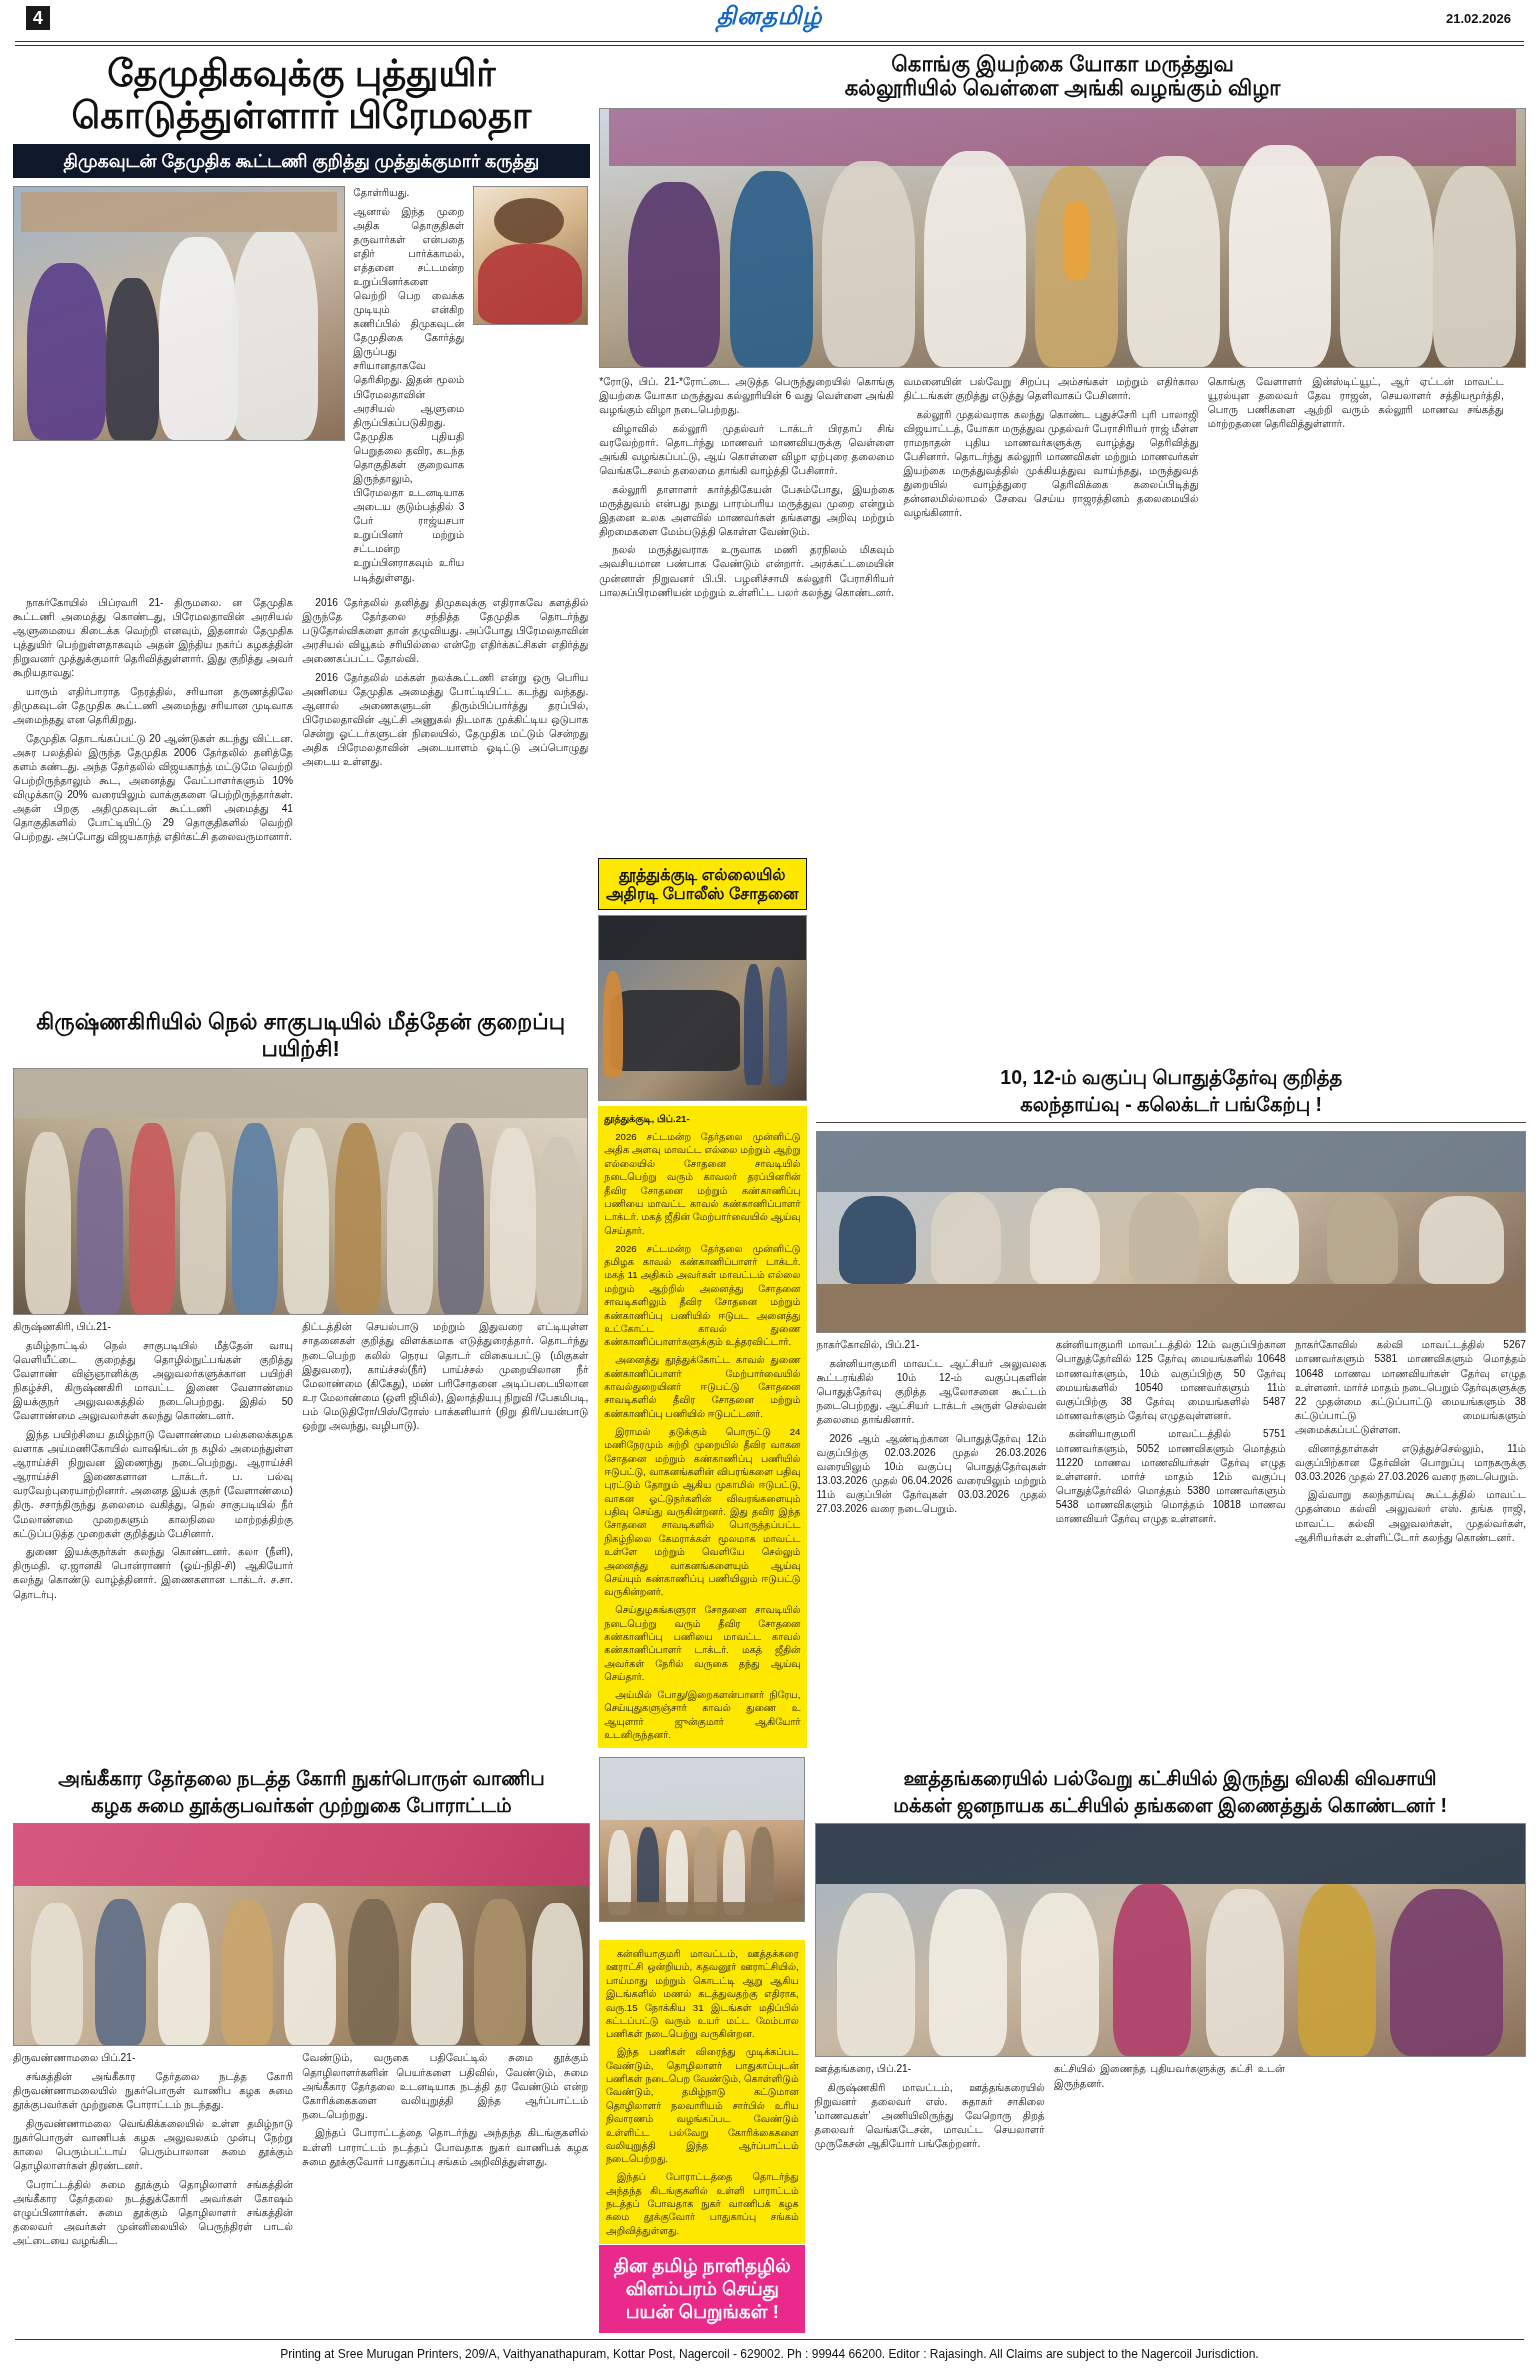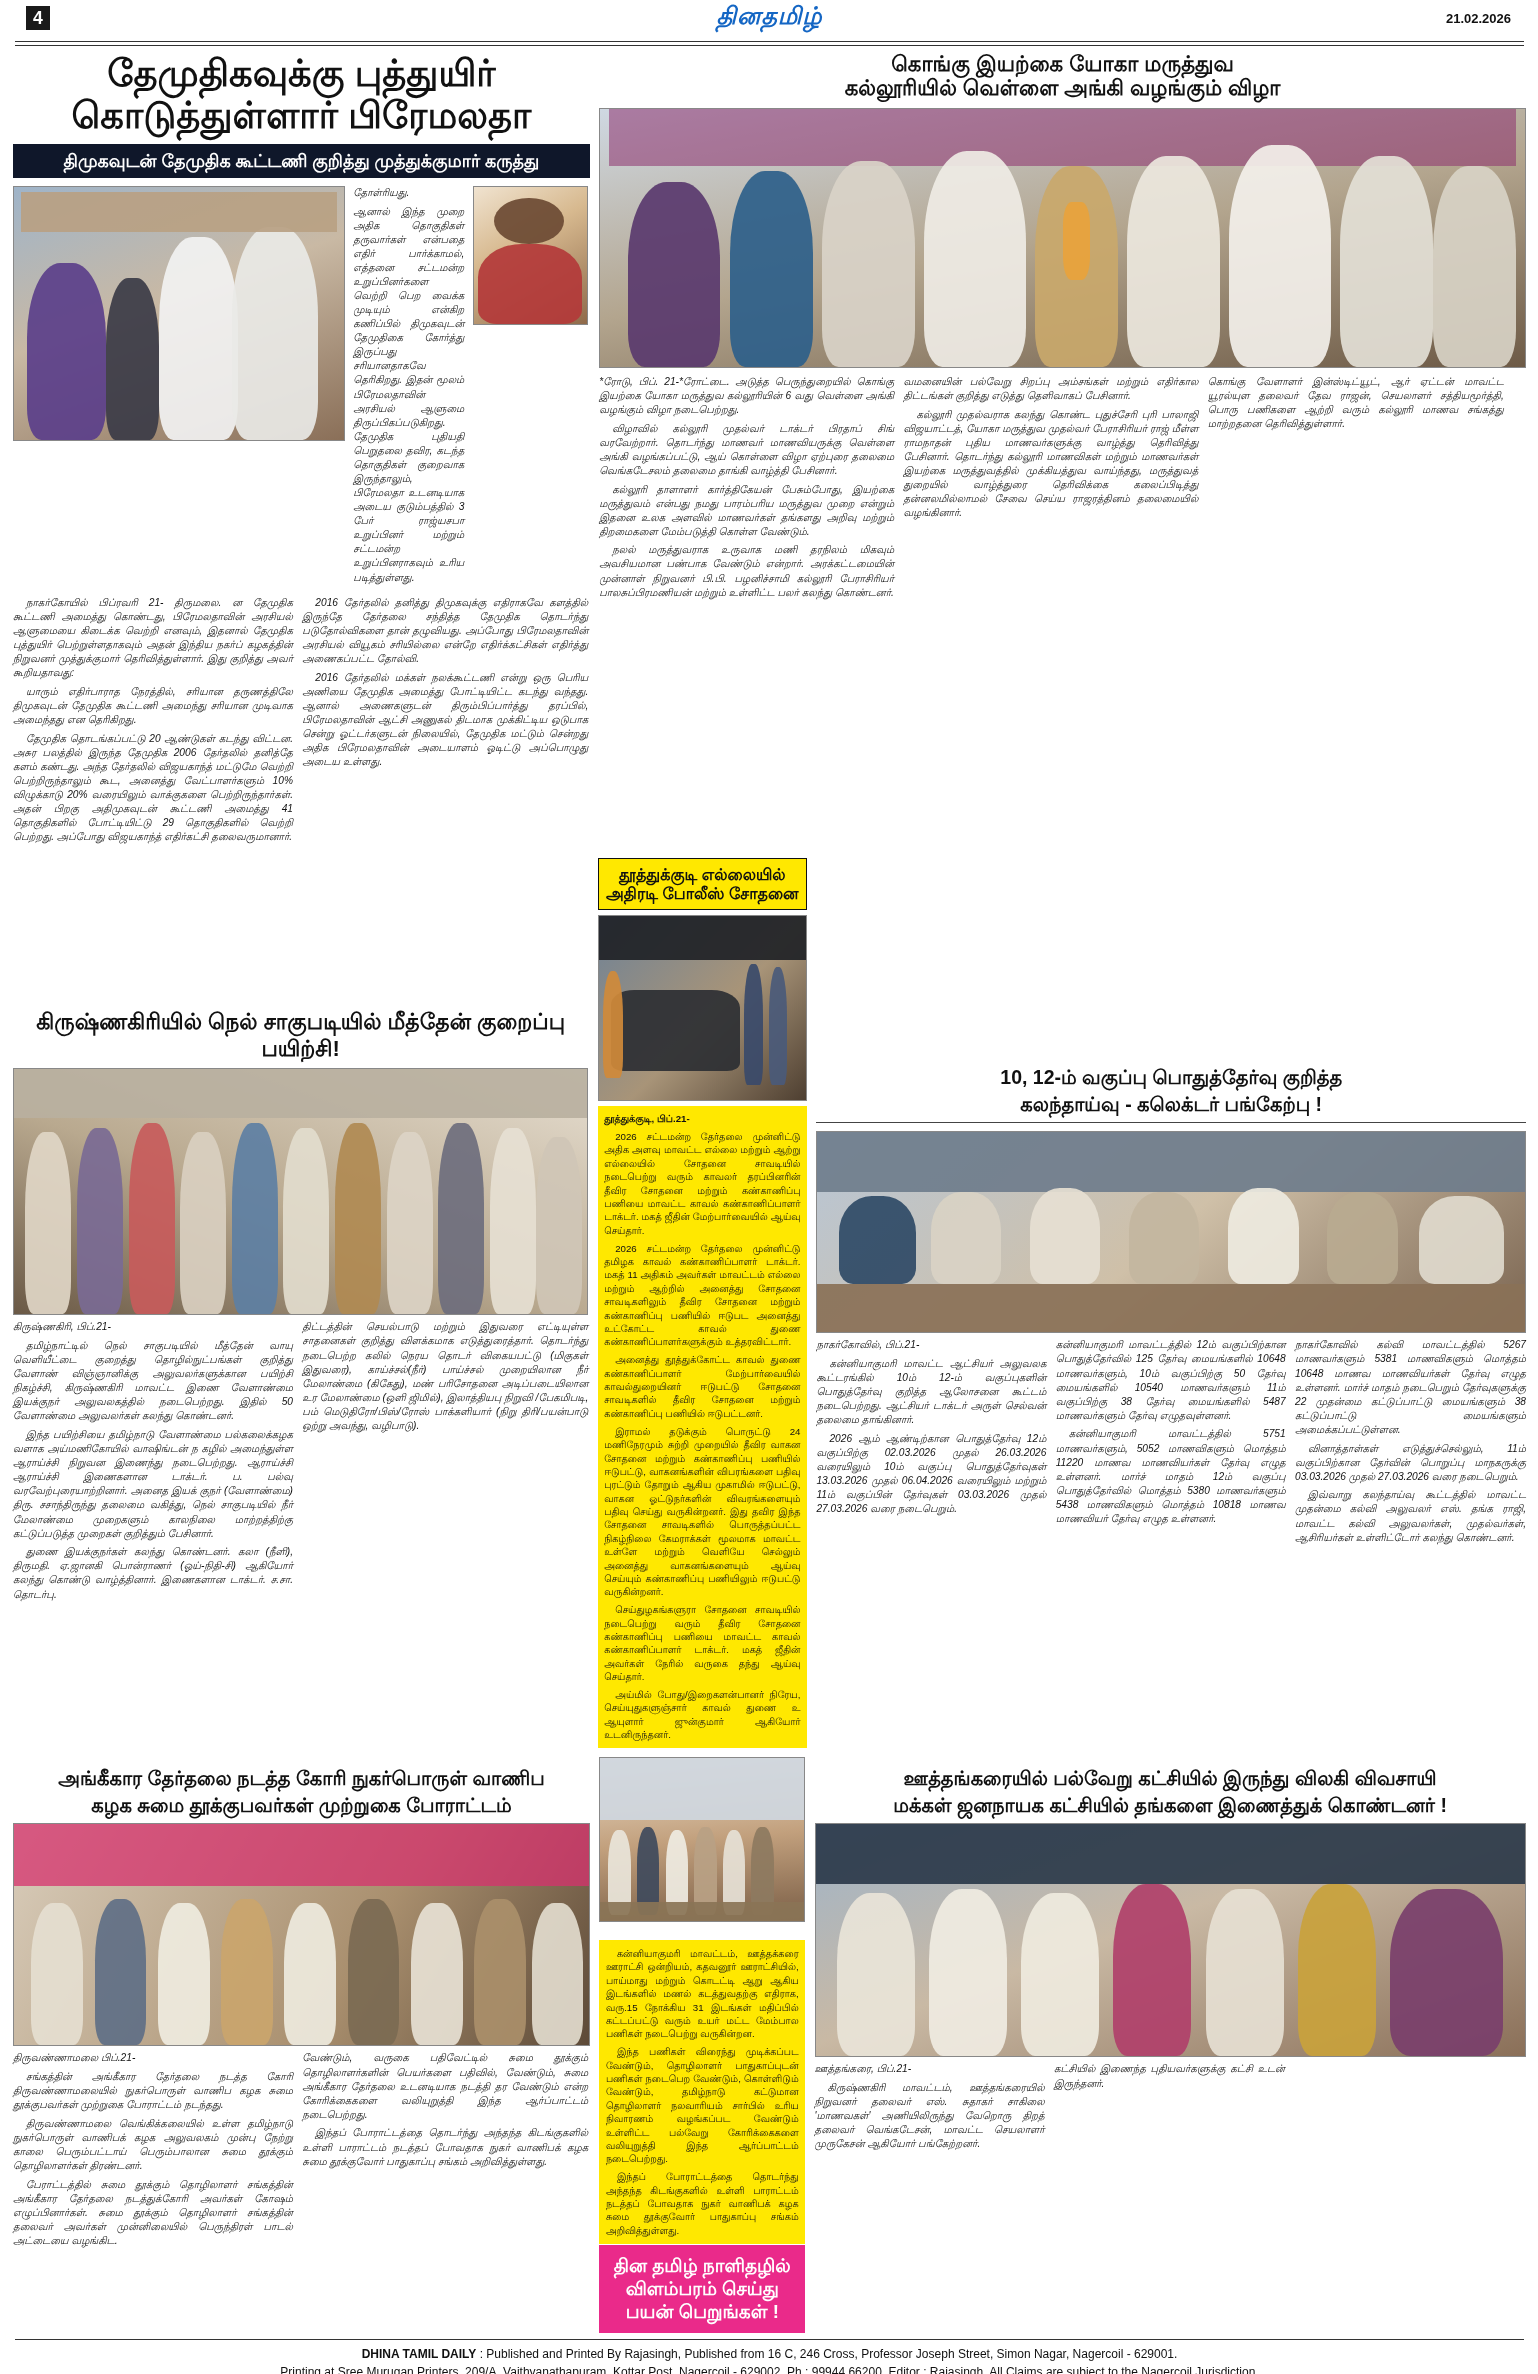--- a/index.html
+++ b/index.html
@@ -43,21 +43,21 @@
   }
   .secthead.sm{font-size:19.5px;}
   .hr-thin{border-top:1.4px solid #444;margin:3.7px 0 7.4px 0;}
 
   .photo{
     width:100%;border:0.9px solid #888;box-sizing:border-box;display:block;position:relative;overflow:hidden;
   }
 
   .body{
     font-size:10.2px;line-height:1.38;text-align:justify;color:#111;
-    hyphens:auto;word-break:break-word;font-style:italic;
+    hyphens:auto;word-break:break-word;
   }
   .body p{margin:0 0 4.6px 0;text-indent:13px;}
   .body p.noind{text-indent:0;}
 
   .yellowbox{
     background:#ffe800;border:1.4px solid #111;box-sizing:border-box;
     text-align:center;font-weight:bold;font-size:16px;line-height:1.22;padding:5.6px 3.7px;color:#111;
   }
   .yellowtext{
     background:#ffe800;font-size:9.7px;line-height:1.38;text-align:justify;
@@ -355,20 +355,17 @@
         </div>
         <div class="body" style="width:231px">
           <p class="noind">கட்சியில் இணைந்த புதியவர்களுக்கு கட்சி உடன் இருந்தனர்.</p>
         </div>
       </div>
     </div>
   </div>
 
   <div class="footrule"></div>
   <div class="footer">
-    <div>
-      <b>DHINA TAMIL DAILY</b><span> : Published and Printed By Rajasingh, Published from 16 C, 246 Cross, Professor Joseph Street, Simon Nagar, Nagercoil - 629001.</span>
-    </div>
     <div>Printing at Sree Murugan Printers, 209/A, Vaithyanathapuram, Kottar Post, Nagercoil - 629002. Ph : 99944 66200. Editor : Rajasingh. All Claims are subject to the Nagercoil Jurisdiction.</div>
   </div>
 
 </div>
 
 
 </body></html>

